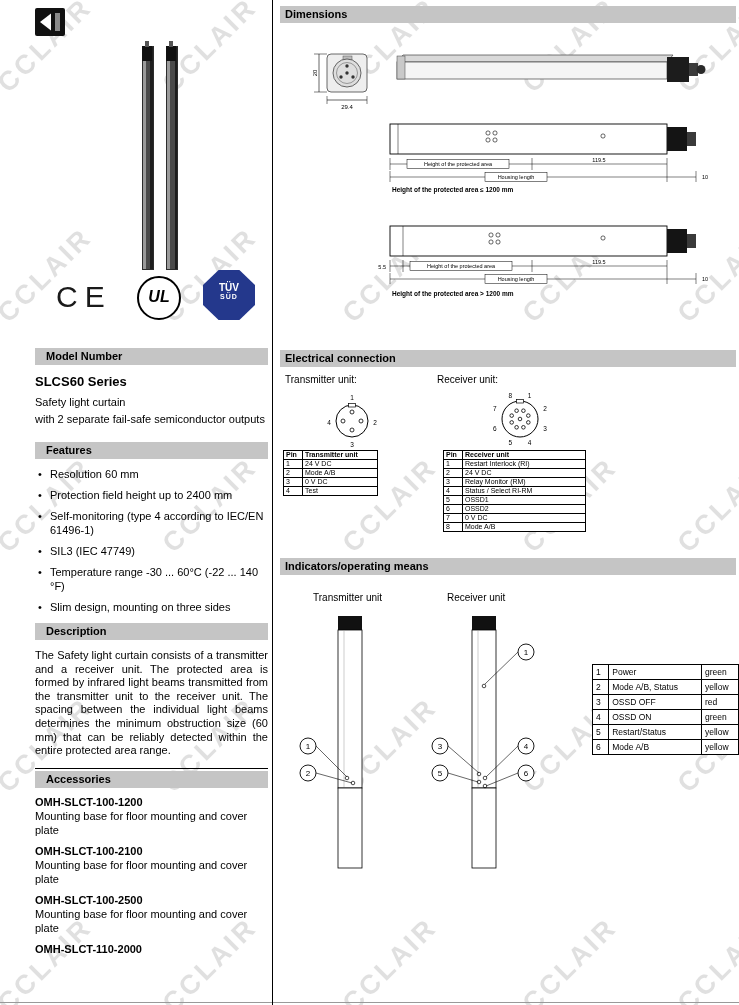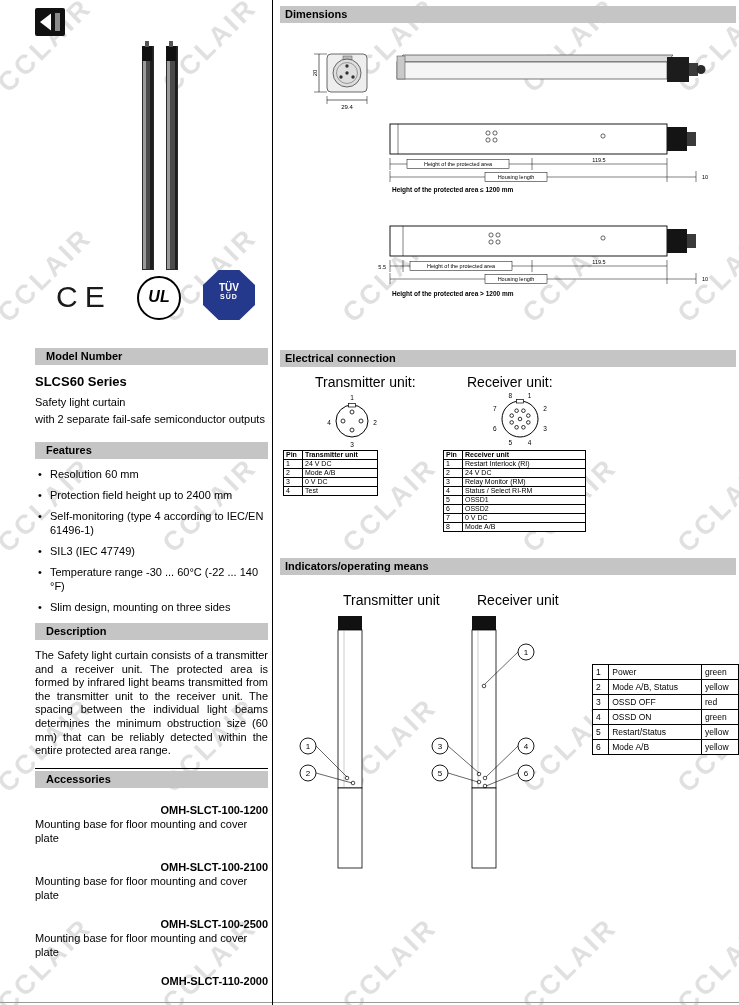--- a/index.html
+++ b/index.html
@@ -34,26 +34,26 @@
   .series{font-weight:bold;font-size:13px;margin-top:9px;}
   .product{margin-top:7px;}
   .variant{margin-top:4px;line-height:14px;}
   .mt16{margin-top:16px;}
   .features-list{list-style:none;margin:8px 0 0 0;padding:0;}
   .features-list li{position:relative;padding-left:15px;line-height:14px;margin-bottom:7px;}
   .features-list li::before{content:"\2022";position:absolute;left:3px;}
   .desc-hdr{margin-top:9px;}
   .desc-text{margin-top:9px;line-height:13.6px;text-align:justify;}
   .acc-line{margin-top:10px;border-top:1px solid #000;height:2px;}
-  .acc-model{font-weight:bold;margin-top:16px;text-align:right;}
+  .acc-model{font-weight:bold;margin-top:8px;}
   .acc-desc{line-height:14px;margin-top:1px;}
   
   .abs{position:absolute;z-index:2;}
   .caption{position:absolute;font-size:6.5px;font-weight:bold;z-index:2;}
-  .unit-label{position:absolute;font-size:14px;z-index:2;margin-left:30px;}
+  .unit-label{position:absolute;font-size:10px;z-index:2;}
   .pin-table{position:absolute;border-collapse:collapse;background:#fff;z-index:2;}
   .pin-table td{border:1px solid #000;font-size:7px;line-height:8px;padding:0px 2px;white-space:nowrap;}
   .pin-table td.hdr{font-weight:bold;}
   .pin-table td.num{width:14px;}
   .ind-table{position:absolute;border-collapse:collapse;background:#fff;z-index:2;}
   .ind-table td{border:1px solid #000;font-size:8.5px;line-height:12px;padding:1px 3px;white-space:nowrap;}
   .ind-table td.num{width:12px;}
   .ind-table td.col2{width:98px;}
   .ind-table td.col3{width:34px;}
   svg{overflow:visible;}

